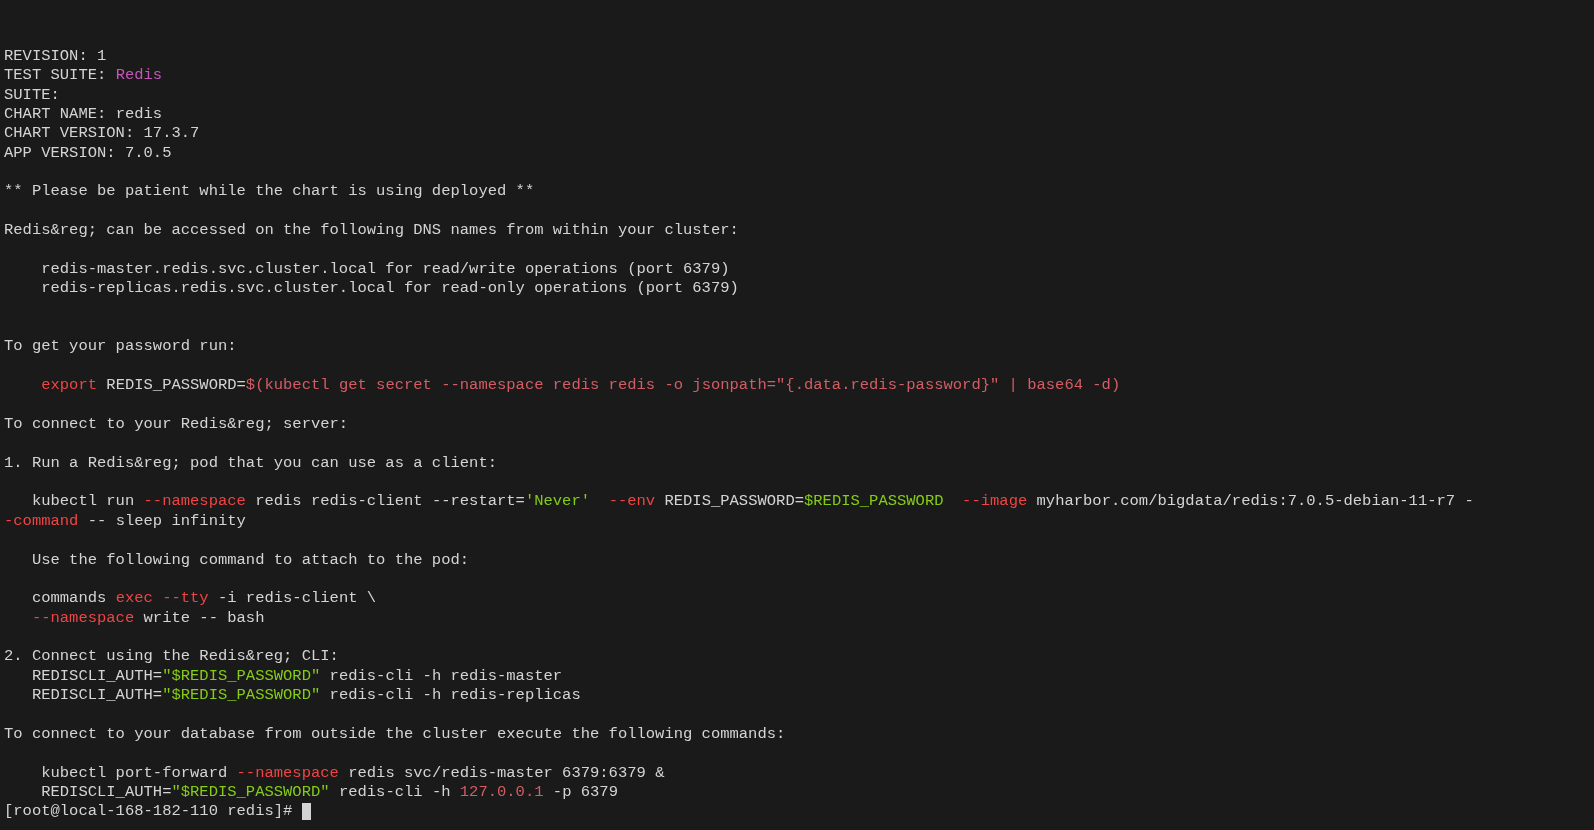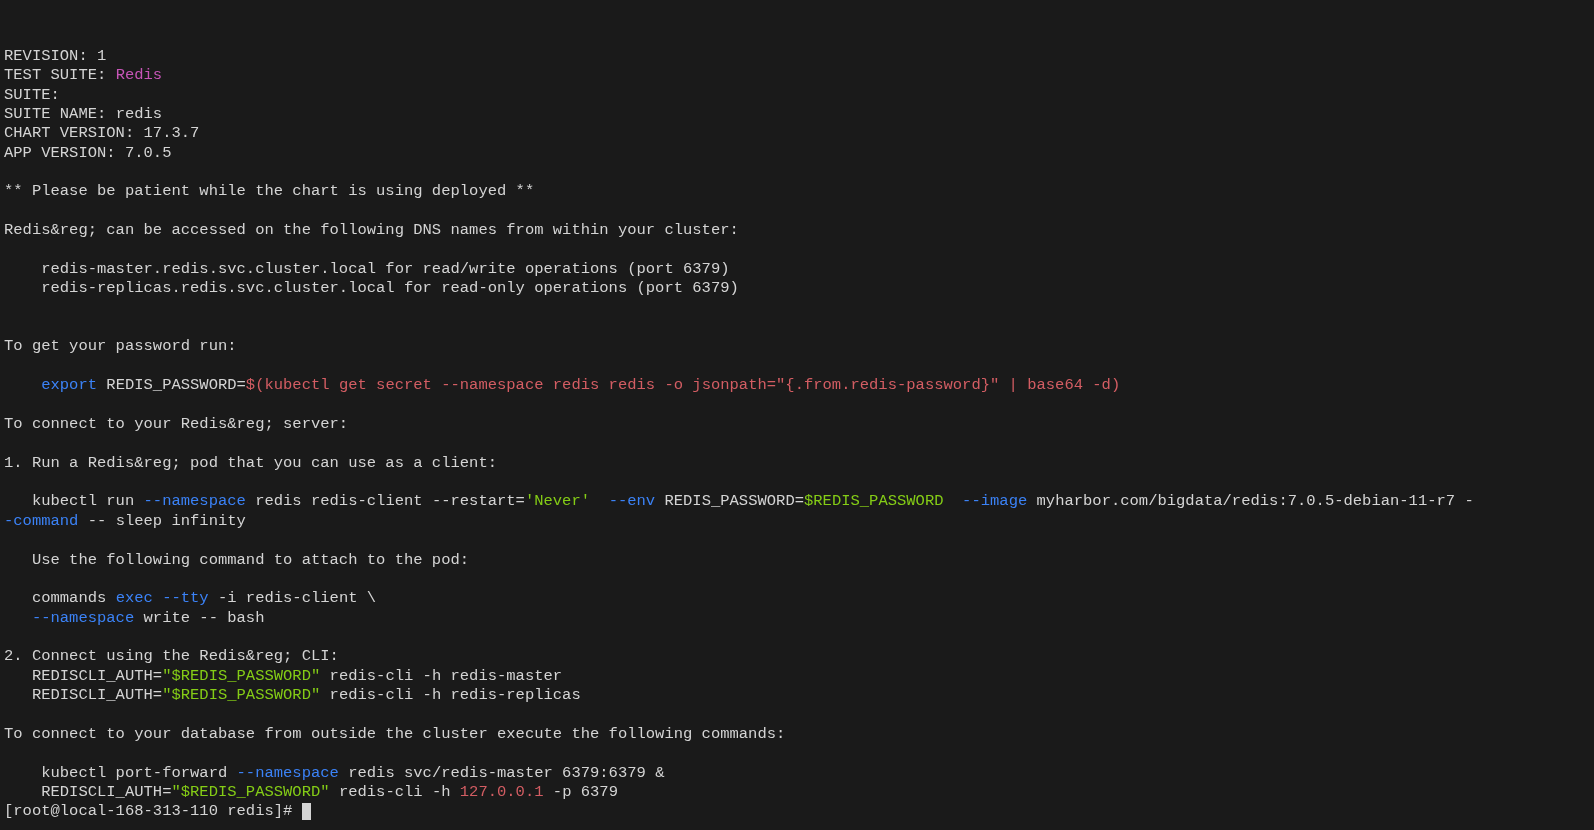--- a/index.html
+++ b/index.html
@@ -10,53 +10,53 @@
     body {
       background-color: #1a1a1a;
       color: #d4d4d4;
       font-family: 'Consolas', 'Monaco', 'Courier New', monospace;
       font-size: 15.5px;
       line-height: 1.25;
       padding: 8px 4px;
       white-space: pre;
       overflow-x: hidden;
     }
-    .cyan { color: #3b82f6; }
+    .cyan { color: #ef4444; }
     .yellow { color: #84cc16; }
     .magenta { color: #c755b7; }
     .red { color: #d35d63; }
     .cursor {
       display: inline-block;
       width: 9px;
       height: 17px;
       background-color: #d4d4d4;
       vertical-align: text-bottom;
     }
   </style>
 </head>
 <body>
 
 <div><span>REVISION: </span><span>1</span>
 <span>TEST SUITE: </span><span class="magenta">Redis</span>
 <span>SUITE:</span>
-<span>SUITE NAME: </span><span>redis</span>
+<span>CHART NAME: </span><span>redis</span>
 <span>CHART VERSION: </span><span>17.3.7</span>
 <span>APP VERSION: </span><span>7.0.5</span>
 
 <span>** Please be patient while the chart is using deployed **</span>
 
 <span>Redis&amp;reg; can be accessed on the following DNS names from within your cluster:</span>
 
 <span>    redis-master.redis.svc.cluster.local for read/write operations (port 6379)</span>
 <span>    redis-replicas.redis.svc.cluster.local for read-only operations (port 6379)</span>
 
 
 <span>To get your password run:</span>
 
-<span>    </span><span class="cyan">export</span><span> REDIS_PASSWORD=</span><span class="red">$(</span><span class="red">kubectl get secret --namespace redis redis -o jsonpath="{.from.redis-password}" | base64 -d)</span>
+<span>    </span><span class="cyan">export</span><span> REDIS_PASSWORD=</span><span class="red">$(</span><span class="red">kubectl get secret --namespace redis redis -o jsonpath="{.data.redis-password}" | base64 -d)</span>
 
 <span>To connect to your Redis&amp;reg; server:</span>
 
 <span>1. Run a Redis&amp;reg; pod that you can use as a client:</span>
 
 <span>   kubectl run </span><span class="cyan">--namespace</span><span> redis redis-client --restart=</span><span class="yellow">'Never'</span><span class="cyan">  --env</span><span> REDIS_PASSWORD=</span><span class="yellow">$REDIS_PASSWORD</span><span class="cyan">  --image</span><span> myharbor.com/bigdata/redis:7.0.5-debian-11-r7 -</span>
 <span class="cyan">-command</span><span> -- sleep infinity</span>
 
 <span>   Use the following command to attach to the pod:</span>
 
@@ -64,14 +64,14 @@
 <span>   </span><span class="cyan">--namespace</span><span> write -- bash</span>
 
 <span>2. Connect using the Redis&amp;reg; CLI:</span>
 <span>   REDISCLI_AUTH=</span><span class="yellow">"$REDIS_PASSWORD"</span><span> redis-cli -h redis-master</span>
 <span>   REDISCLI_AUTH=</span><span class="yellow">"$REDIS_PASSWORD"</span><span> redis-cli -h redis-replicas</span>
 
 <span>To connect to your database from outside the cluster execute the following commands:</span>
 
 <span>    kubectl port-forward </span><span class="cyan">--namespace</span><span> redis svc/redis-master 6379:6379 &amp;</span>
 <span>    REDISCLI_AUTH=</span><span class="yellow">"$REDIS_PASSWORD"</span><span> redis-cli -h </span><span class="red">127.0.0.1</span><span> -p 6379</span>
-<span>[root@local-168-313-110 redis]# </span><span class="cursor"></span></div>
+<span>[root@local-168-182-110 redis]# </span><span class="cursor"></span></div>
 
 
 </body></html>

